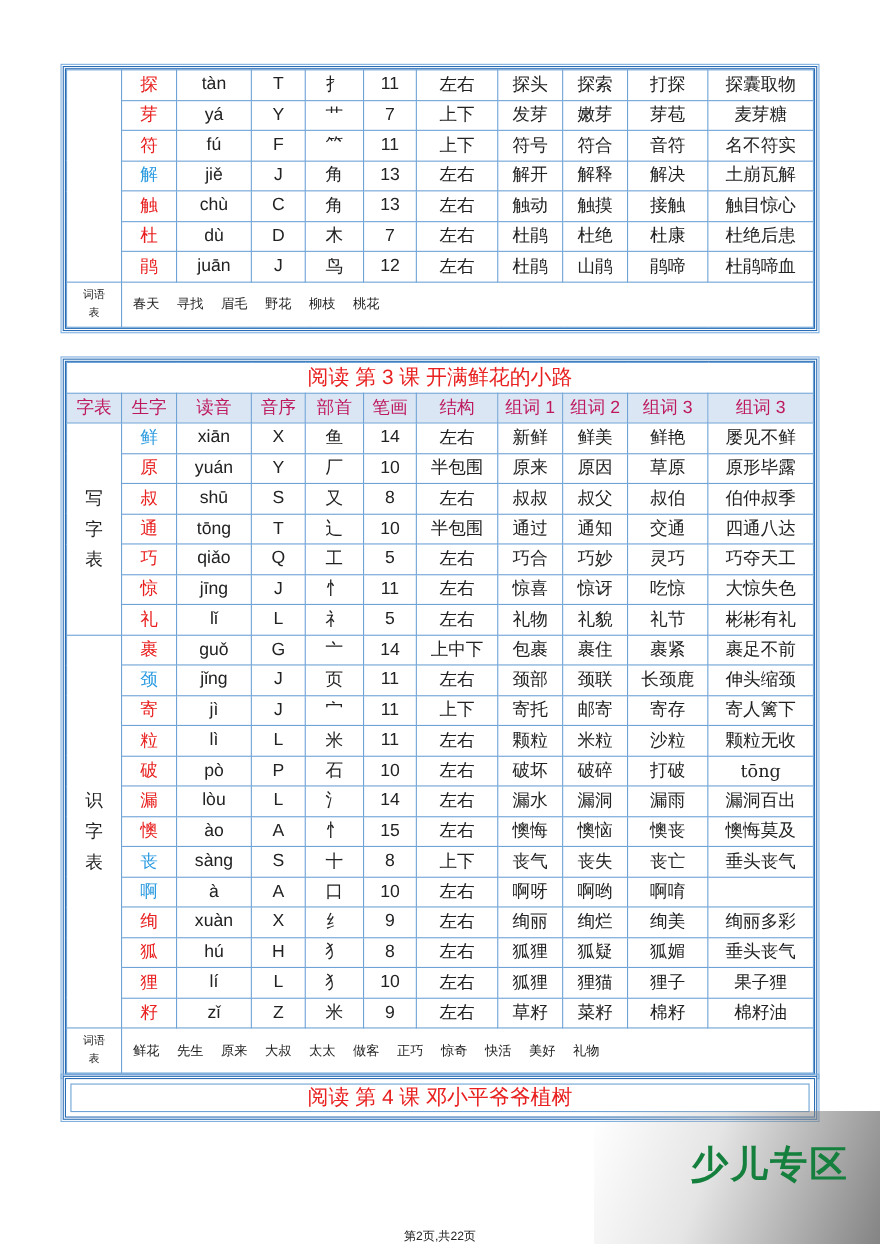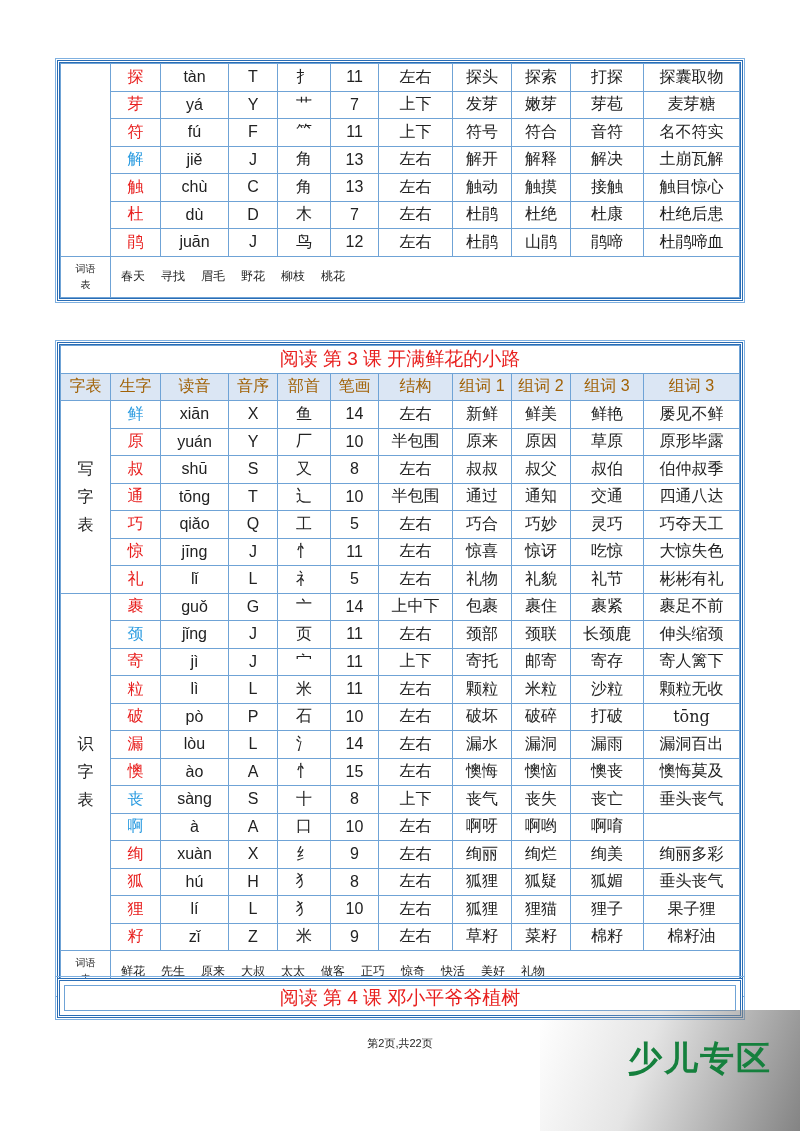--- a/index.html
+++ b/index.html
@@ -22,35 +22,35 @@
   table.grid td, table.grid th {
     border:1px solid #6fa3d6;
     text-align:center; vertical-align:middle;
     padding:0; height:26.5px; font-size:16px; font-weight:normal;
     overflow:hidden; white-space:nowrap;
   }
   .serif { font-family:"DejaVu Serif", serif; }
   .sans { font-family:"Liberation Sans", sans-serif; }
   .red { color:#e8201f; }
   .blue { color:#2a9be0; }
-  th.hdr { background:#dbe6f4; font-size:15px; color:#a16207; height:27px; }
+  th.hdr { background:#dbe6f4; font-size:15px; color:#be185d; height:27px; }
   .title-row td { height:38px; border:none; border-bottom:1px solid #6fa3d6; }
   .title { color:#e8201f; font-size:19px; font-family:"Liberation Sans", sans-serif; }
   .vlabel { font-size:16px; line-height:28px; white-space:normal !important; }
   .words td.wl { font-size:10px; line-height:16px; white-space:normal; height:40px; }
   .words td.wv { text-align:left; padding-left:10px; height:40px; font-size:12px; word-spacing:0; }
   .wv span { margin-right:16px; }
   .footer-title { position:absolute; left:57px; top:978px; width:686px; height:40px; }
   .footer-title .inner {
     position:absolute; left:4px; top:4px; right:4px; bottom:4px;
     border:1px solid #6fa3d6;
     display:flex; align-items:center; justify-content:center;
   }
   .pager {
-    position:absolute; left:0; width:800px; top:1036px; text-align:center;
+    position:absolute; left:0; width:800px; top:1116px; text-align:center;
     font-size:11px; color:#222; font-family:"Liberation Sans", sans-serif;
   }
   .wm {
     position:absolute; right:0; top:1010px; width:260px; height:121px;
     background:linear-gradient(110deg, rgba(255,255,255,0) 0%, rgba(180,180,180,0.35) 40%, rgba(110,110,110,0.85) 100%);
   }
   .wm-logo {
     position:absolute; right:28px; top:1036px; color:#15803d;
     font-size:34px; font-weight:bold; letter-spacing:2px;
     font-family:"DejaVu Sans", sans-serif;
@@ -165,21 +165,21 @@
           <td class="serif">杜鹃啼血</td>
         </tr>
         <tr class="words">
           <td class="wl">词语<br>表</td>
           <td class="wv serif" colspan="10"><span>春天</span><span>寻找</span><span>眉毛</span><span>野花</span><span>柳枝</span><span>桃花</span></td>
         </tr>
       </tbody>
   </table>
 </div>
 
-<div class="frame" style="top:342px;">
+<div class="frame" style="top:326px;">
   <table class="grid">
     <colgroup>
       <col style="width:50px">
         <col style="width:50px">
         <col style="width:68px">
         <col style="width:49px">
         <col style="width:53px">
         <col style="width:48px">
         <col style="width:74px">
         <col style="width:59px">

